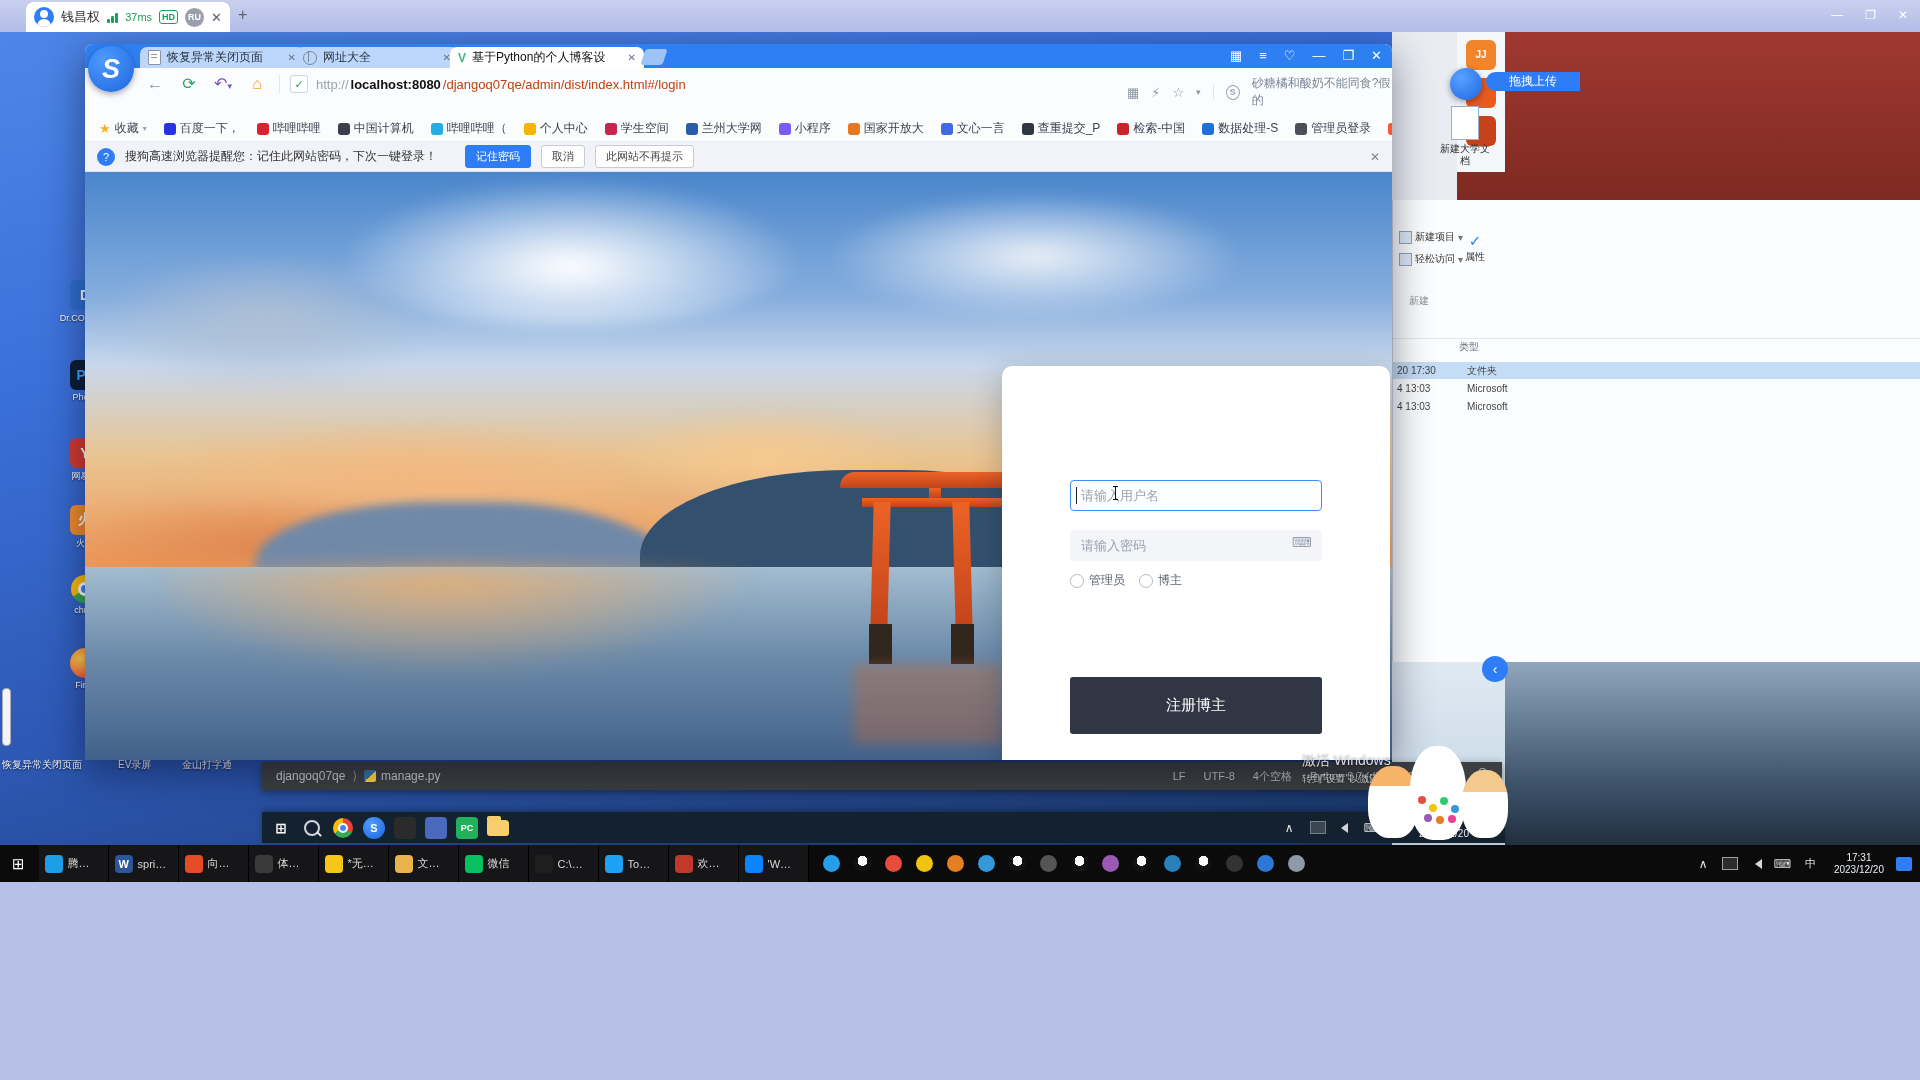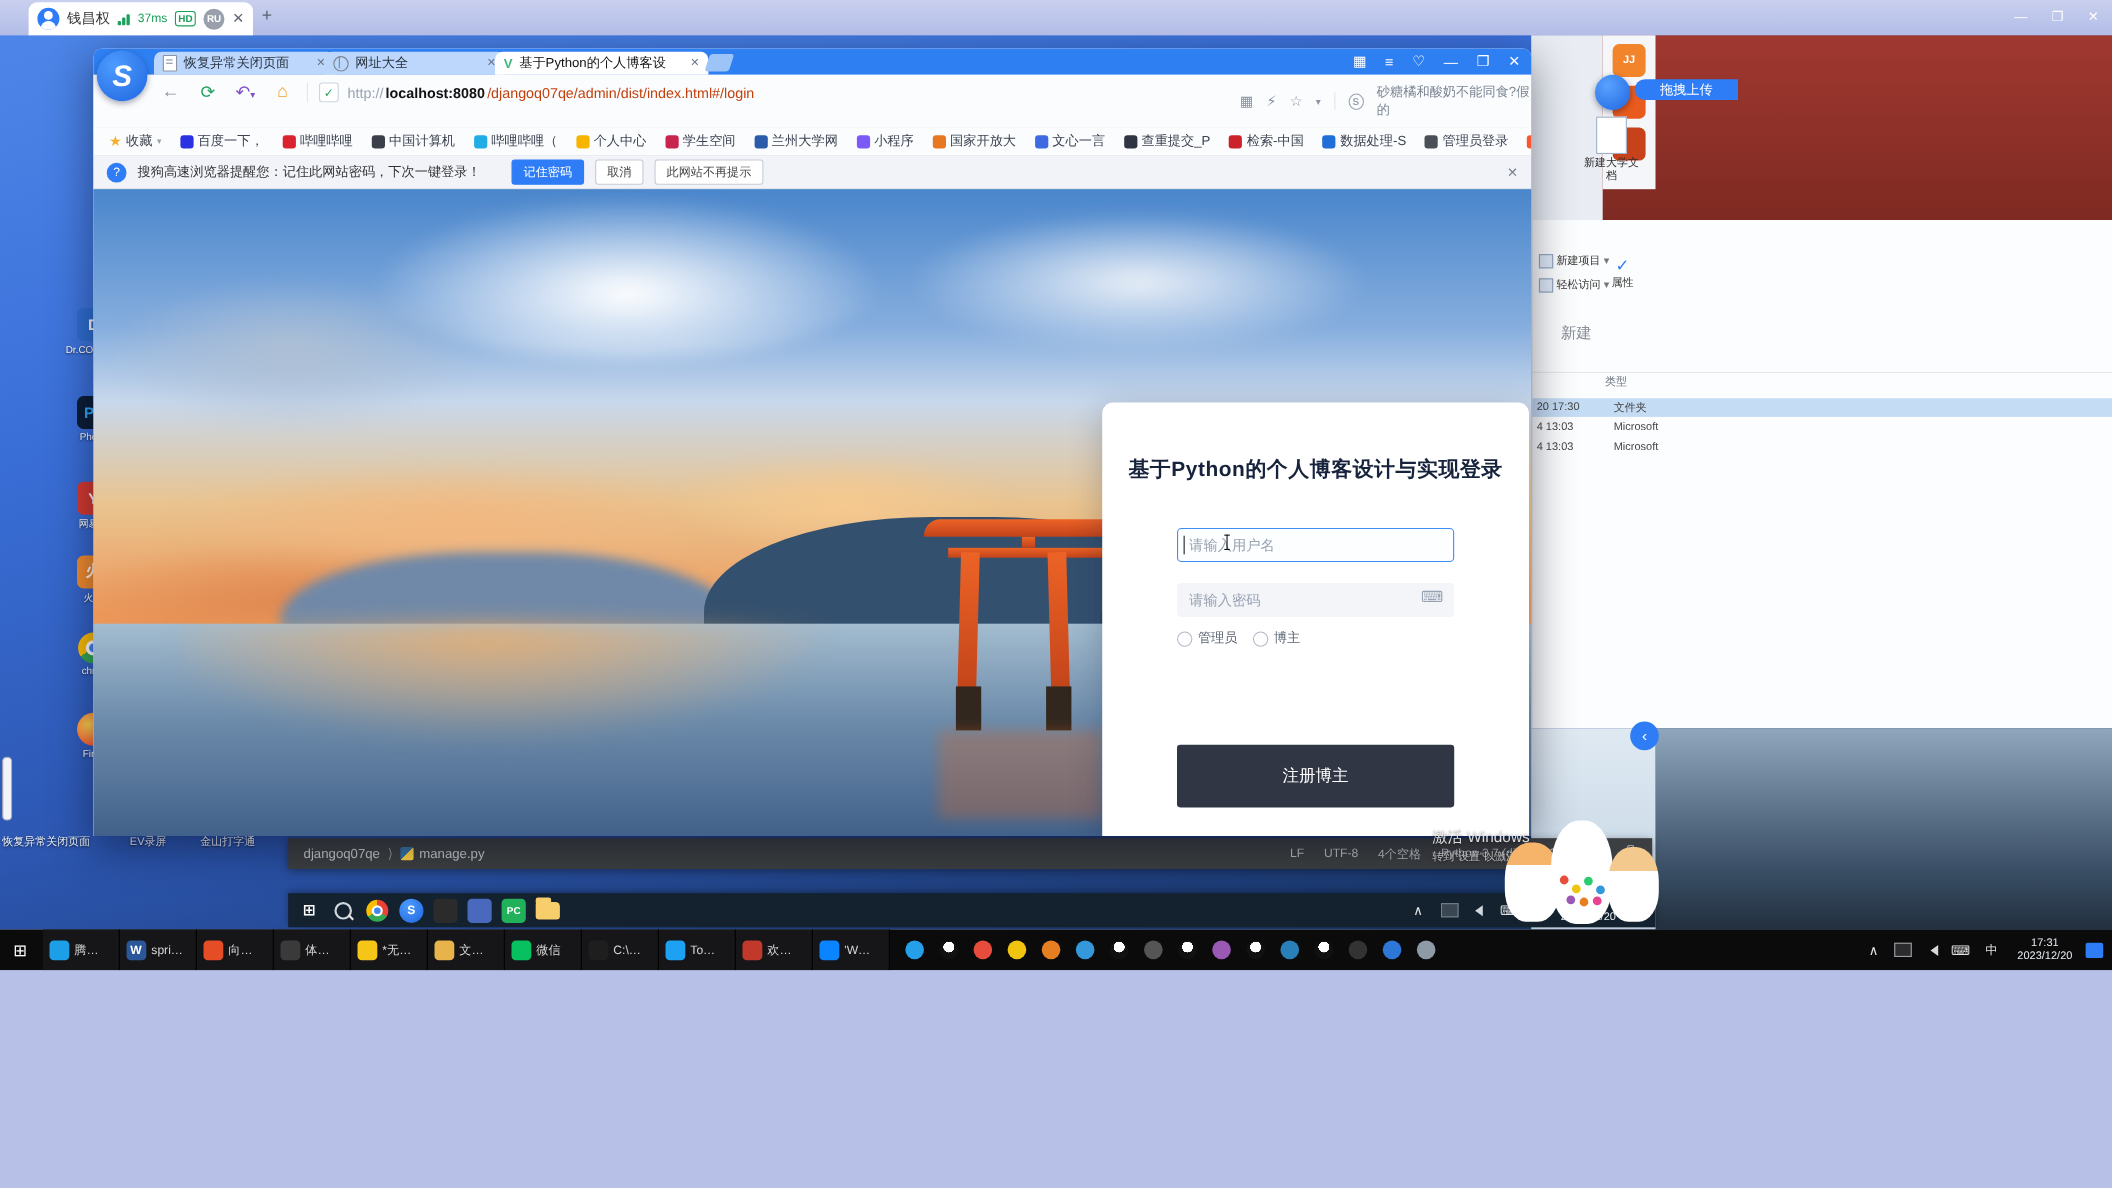--- a/index.html
+++ b/index.html
@@ -204,21 +204,21 @@
   </div>
   <div style="position:absolute;left:6px;top:52px" class="exbtn">
     <span class="bx"></span>
     <span>轻松访问</span>
     <span style="color:#777">▾</span>
   </div>
   <div style="position:absolute;left:72px;top:32px;text-align:center">
     <div style="color:#2f7df6;font-size:15px">✓</div>
     <div style="font-size:10px;color:#333">属性</div>
   </div>
-  <div style="position:absolute;left:26px;top:94px;font-size:14px;color:#8a8f98">新建</div>
+  <div style="position:absolute;left:16px;top:94px;font-size:10px;color:#8a8f98">新建</div>
   <div style="position:absolute;left:66px;top:140px;font-size:10px;color:#6b7280">类型</div>
   <div style="position:absolute;left:0;top:138px;width:528px;height:1px;background:#e3e8ee"></div>
   <div class="filerow" style="top:162px;background:#c5dcf5">
     <span class="d">20 17:30</span>
     <span class="t">文件夹</span>
   </div>
   <div class="filerow" style="top:180px">
     <span class="d">4 13:03</span>
     <span class="t">Microsoft</span>
   </div>
@@ -426,21 +426,20 @@
     <div class="a torii" style="left:755px;top:300px;width:190px;height:16px;border-radius:90px 90px 8px 8px"></div>
     <div class="a torii" style="left:777px;top:326px;width:146px;height:9px"></div>
     <div class="a torii" style="left:844px;top:316px;width:12px;height:10px"></div>
     <div class="a torii" style="left:787px;top:330px;width:17px;height:130px;transform:rotate(1.5deg)"></div>
     <div class="a torii" style="left:869px;top:330px;width:17px;height:130px;transform:rotate(-1.5deg)"></div>
     <div class="a" style="left:784px;top:452px;width:23px;height:40px;background:#31271f"></div>
     <div class="a" style="left:866px;top:452px;width:23px;height:40px;background:#31271f"></div>
     <div class="a" style="left:768px;top:492px;width:150px;height:80px;background:rgba(206,104,46,.35);filter:blur(6px)"></div>
 
     <div class="a card">
-      <h1>基于Python的个人博客设计与实现登录</h1>
       <input class="inp user" placeholder="请输入用户名" style="">
       <div class="caret"></div>
       <div class="ibeam"></div>
       <input class="inp pass" placeholder="请输入密码" style="">
       <span class="kbd">⌨</span>
       <div class="row" style="position:absolute;left:68px;top:206px">
         <span class="radio"></span>
         <span class="rlbl">管理员</span>
         <span class="radio"></span>
         <span class="rlbl">博主</span>

